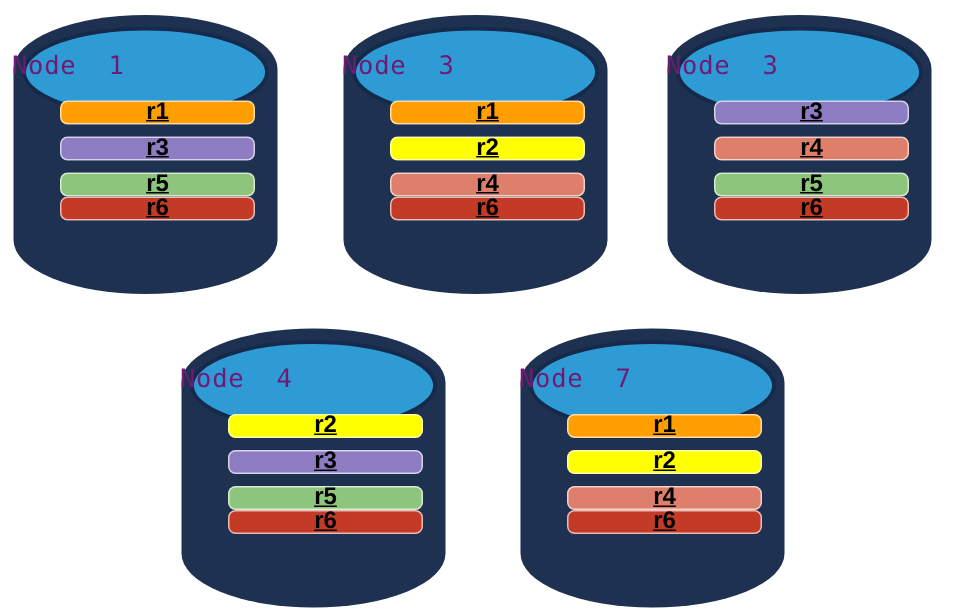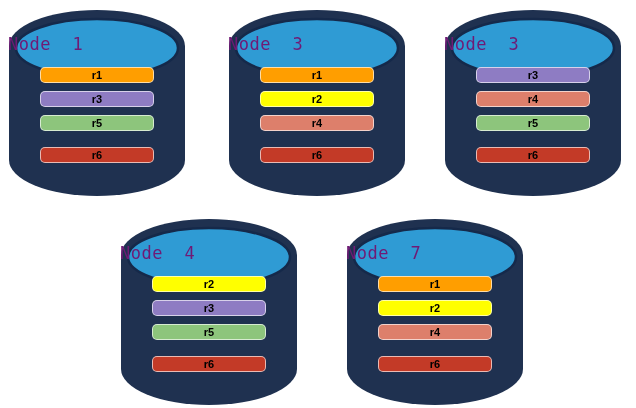--- a/index.html
+++ b/index.html
@@ -13,28 +13,28 @@
   .node.n3 { left:444px; top:9px;  }
   .node.n4 { left:120px; top:218px; }
   .node.n5 { left:346px; top:218px; }
 
   .cyl-svg { position:absolute; left:0; top:0; width:178px; height:188px; }
 
   .node-label { position:absolute; left:0; top:25px; width:178px; text-align:left;
                 font-family:"DejaVu Sans Mono","Liberation Mono",monospace;
                 font-size:17px; color:#701a75; white-space:pre; letter-spacing:.5px; }
 
-  .bar { position:absolute; left:32px; width:114px; height:16px;
+  .bar { position:absolute; left:32px; width:130px; height:16px;
          border-radius:5px; border:1px solid rgba(255,255,255,0.65);
          display:flex; align-items:center; justify-content:center;
-         font-size:11px; font-weight:bold; color:#000000; line-height:1; }
+         font-size:16px; font-weight:bold; color:#000000; line-height:1;text-decoration:underline; }
   .bar.b0 { top:58px; }
   .bar.b1 { top:82px; }
   .bar.b2 { top:106px; }
-  .bar.b3 { top:138px; }
+  .bar.b3 { top:122px; }
 </style>
 </head>
 <body>
 
 <div class="canvas">
 
   <div class="node n1">
     <svg class="cyl-svg" viewBox="0 0 178 188">
       <path d="M1,37 A88,36 0 0 1 177,37 L177,151 A88,36 0 0 1 1,151 Z" style="fill: rgb(31, 49, 80);"></path>
       <ellipse cx="89" cy="39" rx="81" ry="29" stroke-width="2.5" stroke="#15294A" style="fill: rgb(47, 155, 212);"></ellipse>

